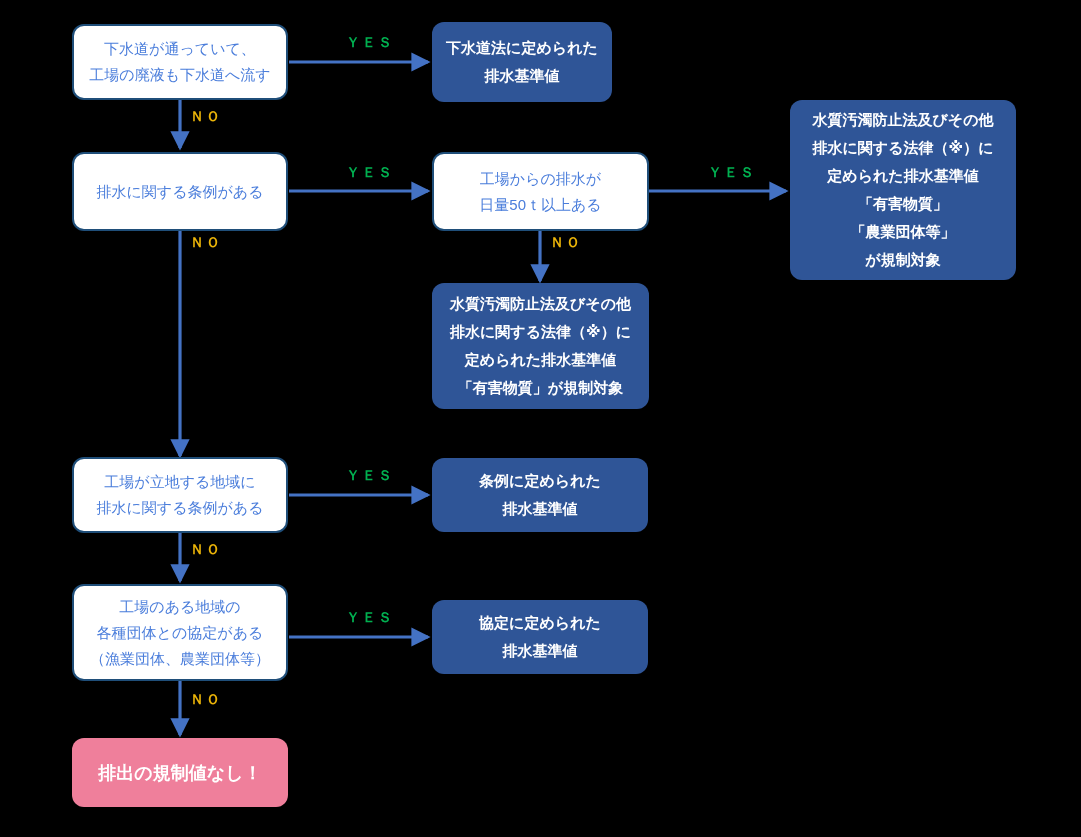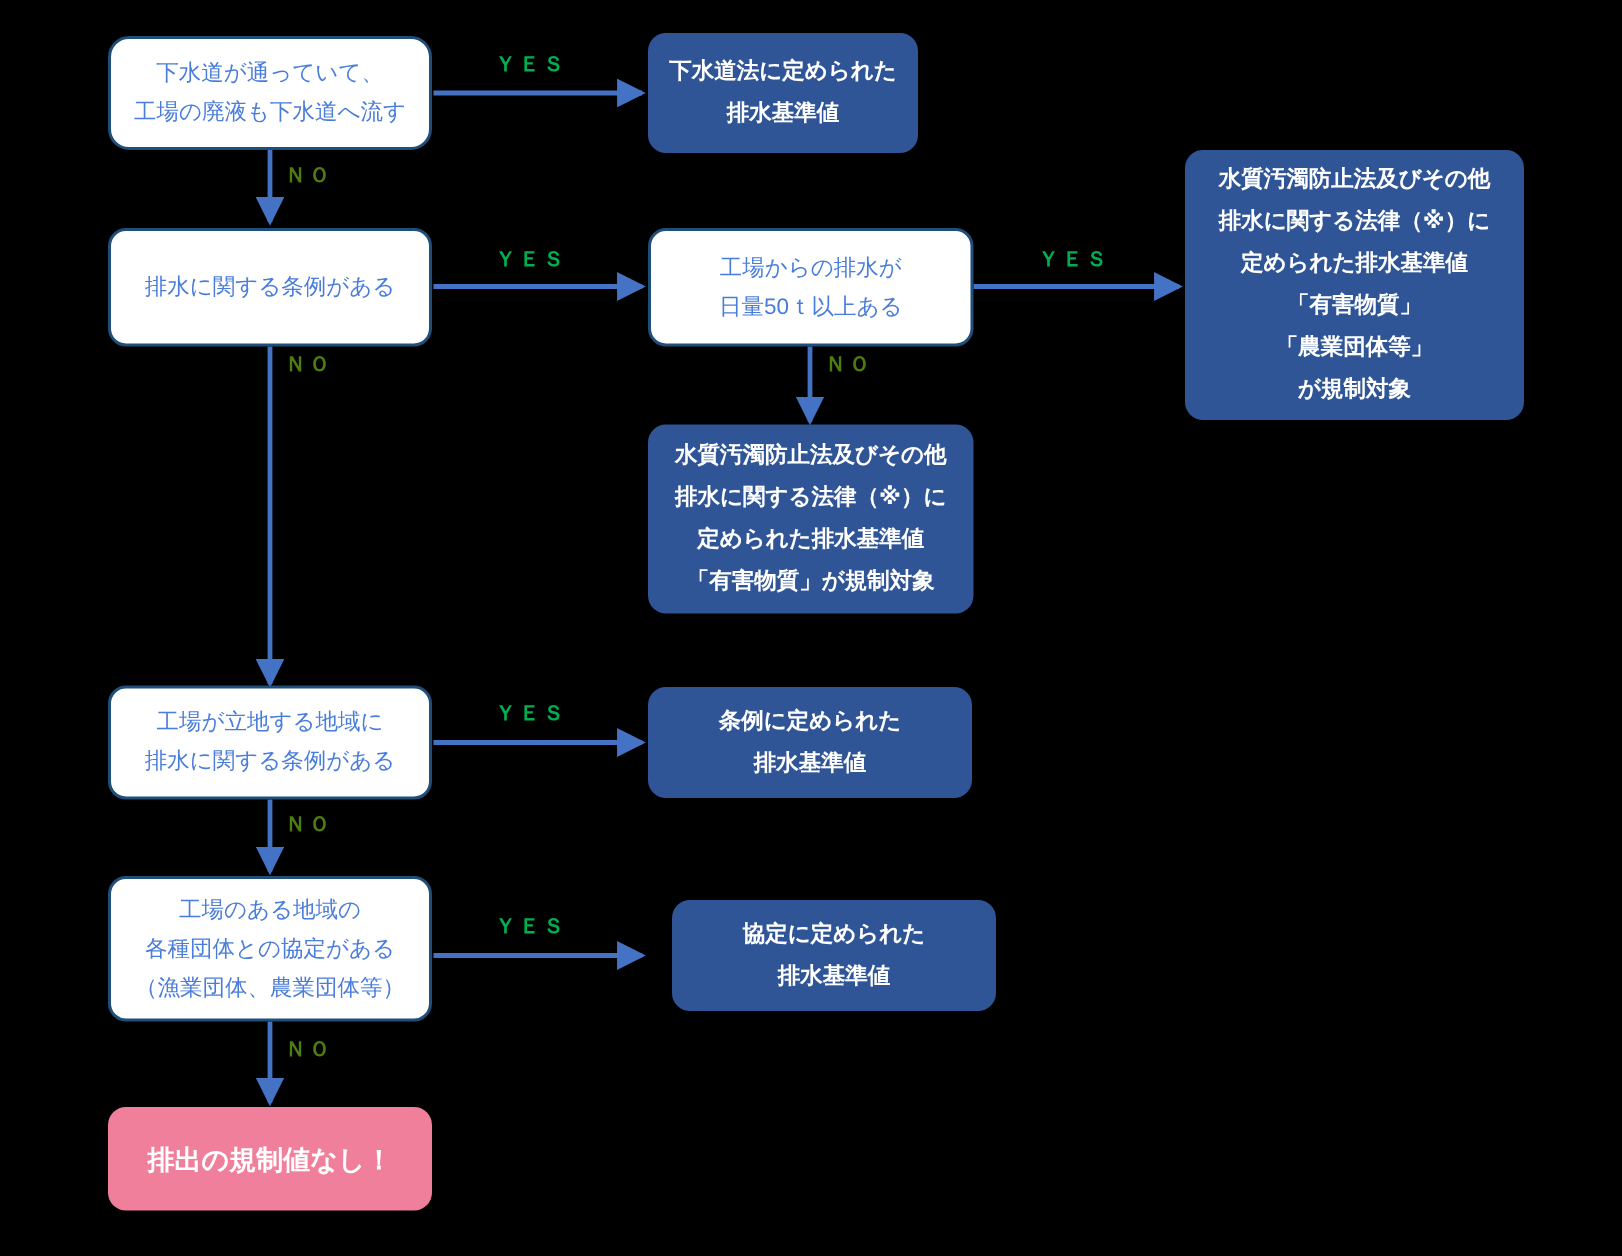--- a/index.html
+++ b/index.html
@@ -64,22 +64,22 @@
   }
   
   .elabel {
     position: absolute;
     font-family: "DejaVu Sans Mono", "Liberation Mono", monospace;
     font-size: 14px;
     font-weight: 700;
     letter-spacing: 2px;
     white-space: pre;
   }
-  .elabel.yes { color: #00b050; }
-  .elabel.no  { color: #4d7c0f; }
+  .elabel.yes { color: #00b050; margin-left: 16px; }
+  .elabel.no  { color: #eab308; }
 </style>
 </head>
 <body>
 
 <div id="canvas">
 
   <svg width="1081" height="837" style="position:absolute;left:0;top:0;">
     <defs>
       <marker id="ah" markerWidth="6" markerHeight="6" refX="5.2" refY="3" orient="auto" markerUnits="strokeWidth">
         <path d="M0,0 L6,3 L0,6 z" fill="#4472c4"></path>
@@ -117,21 +117,21 @@
 
   <div class="elabel yes" style="left:692px; top:164px;">ＹＥＳ</div>
   <div class="elabel no" style="left:550px; top:234px;">ＮＯ</div>
 
   <div class="elabel yes" style="left:330px; top:467px;">ＹＥＳ</div>
   <div class="elabel no" style="left:190px; top:541px;">ＮＯ</div>
 
   <div class="elabel yes" style="left:330px; top:609px;">ＹＥＳ</div>
   <div class="elabel no" style="left:190px; top:691px;">ＮＯ</div>
 
-  <div class="node decision" style="left:72px; top:24px; width:216px; height:76px;border-radius:14px;">
+  <div class="node decision" style="left:72px; top:24px; width:216px; height:76px;">
     <span class="ln">下水道が通っていて、</span>
     <span class="ln">工場の廃液も下水道へ流す</span>
   </div>
 
   <div class="node result" style="left:432px; top:22px; width:180px; height:80px;">
     <span class="ln">下水道法に定められた</span>
     <span class="ln">排水基準値</span>
   </div>
 
   <div class="node decision" style="left:72px; top:152px; width:216px; height:79px;">
@@ -168,21 +168,21 @@
     <span class="ln">条例に定められた</span>
     <span class="ln">排水基準値</span>
   </div>
 
   <div class="node decision" style="left:72px; top:584px; width:216px; height:97px;">
     <span class="ln">工場のある地域の</span>
     <span class="ln">各種団体との協定がある</span>
     <span class="ln">（漁業団体、農業団体等）</span>
   </div>
 
-  <div class="node result" style="left:432px; top:600px; width:216px; height:74px;margin-left:16px;">
+  <div class="node result" style="left:432px; top:600px; width:216px; height:74px;">
     <span class="ln">協定に定められた</span>
     <span class="ln">排水基準値</span>
   </div>
 
   <div class="node terminal" style="left:72px; top:738px; width:216px; height:69px;">
     <span class="ln">排出の規制値なし！</span>
   </div>
 
 </div>
 

